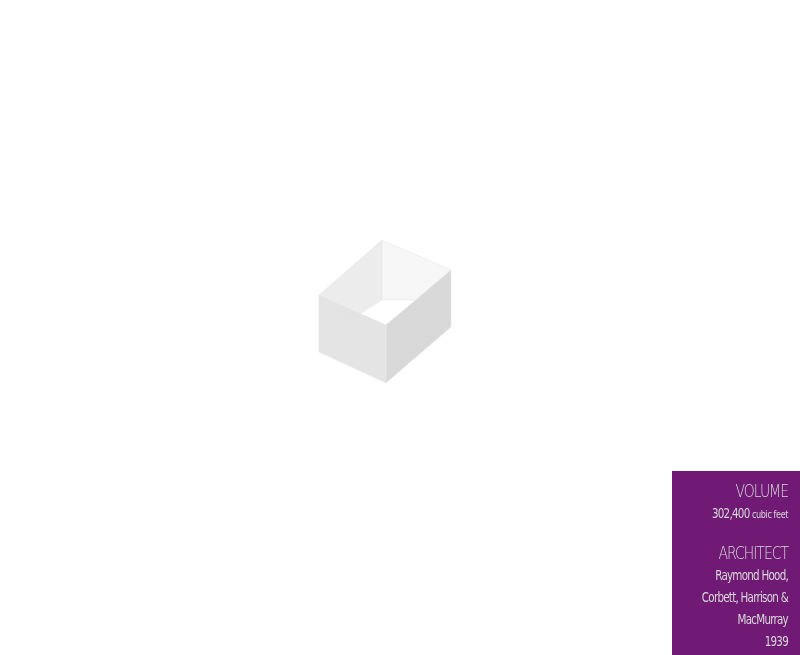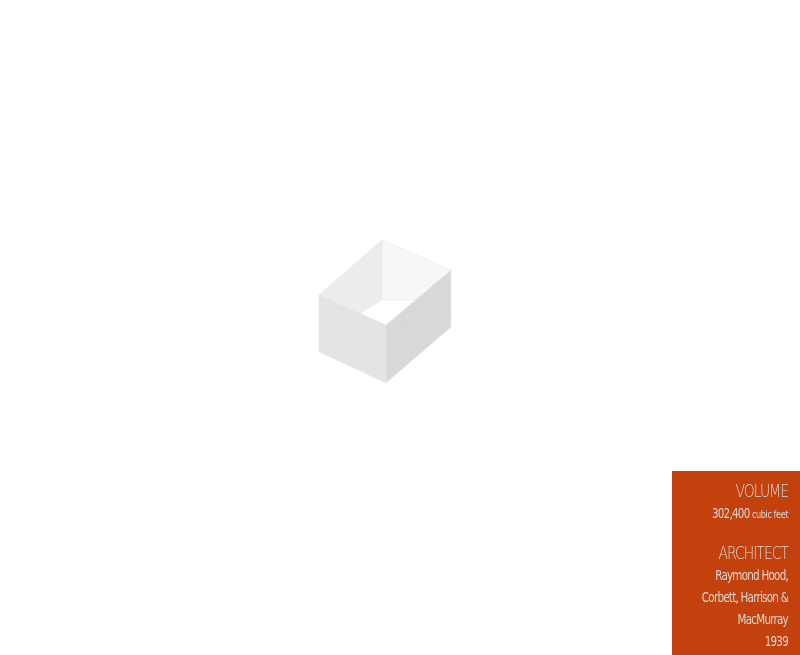--- a/index.html
+++ b/index.html
@@ -47,21 +47,21 @@
         <line x1="386" y1="358.1428571428571" x2="451" y2="302.57142857142856" stroke="#cfcfcf" stroke-width="0.3"></line>
         <line x1="386" y1="362.2857142857143" x2="451" y2="306.64285714285717" stroke="#cfcfcf" stroke-width="0.3"></line>
         <line x1="386" y1="366.42857142857144" x2="451" y2="310.7142857142857" stroke="#cfcfcf" stroke-width="0.3"></line>
         <line x1="386" y1="370.57142857142856" x2="451" y2="314.7857142857143" stroke="#cfcfcf" stroke-width="0.3"></line>
         <line x1="386" y1="374.7142857142857" x2="451" y2="318.85714285714283" stroke="#cfcfcf" stroke-width="0.3"></line>
         <line x1="386" y1="378.8571428571429" x2="451" y2="322.92857142857144" stroke="#cfcfcf" stroke-width="0.3"></line>
       </g>
   </g>
 </svg>
 
-<div class="info-panel" style="background: #c2410c; color: rgb(216, 216, 216);">
+<div class="info-panel" style="background: #701a75; color: rgb(216, 216, 216);">
   <div class="label">VOLUME</div>
   <div class="value">
     <span>302,400</span>
     <span class="unit">cubic feet</span>
   </div>
   <div class="gap"></div>
   <div class="label">ARCHITECT</div>
   <span class="line">Raymond Hood,</span>
   <span class="line">Corbett, Harrison &amp;</span>
   <span class="line">MacMurray</span>

